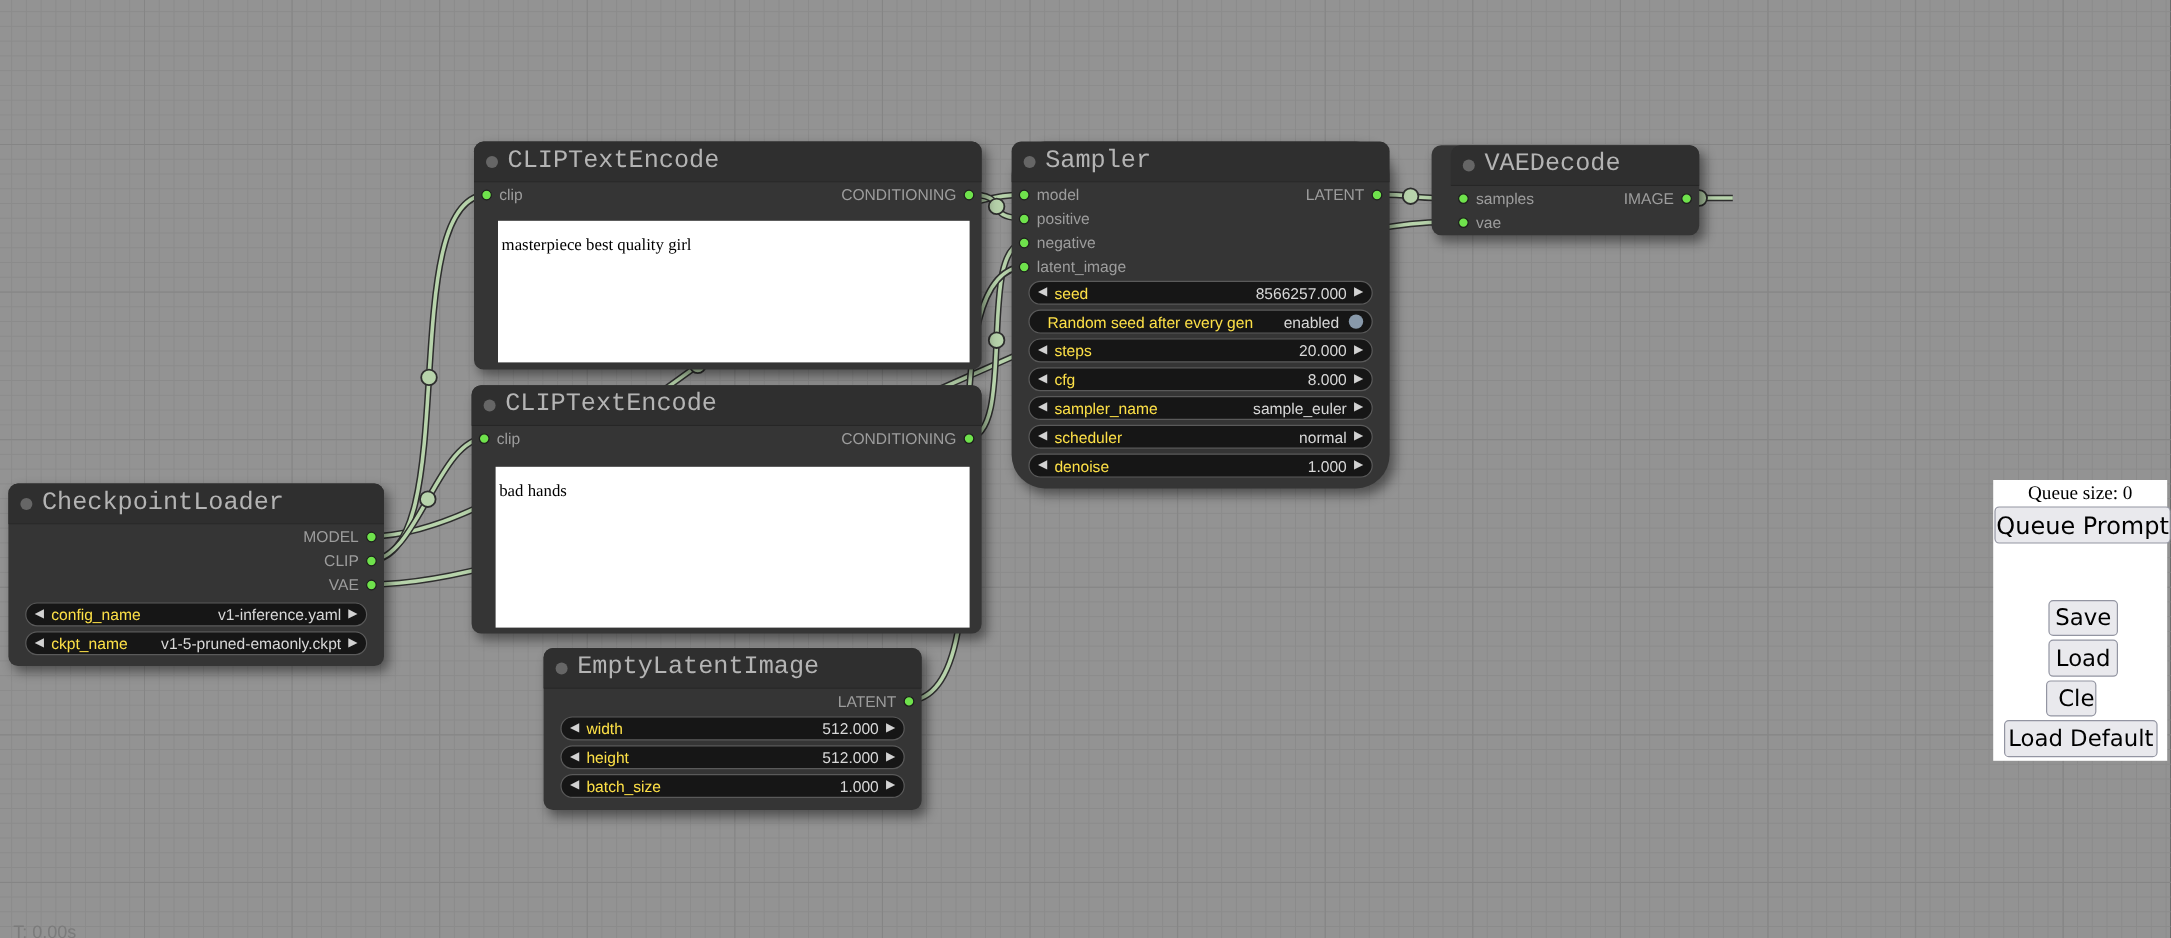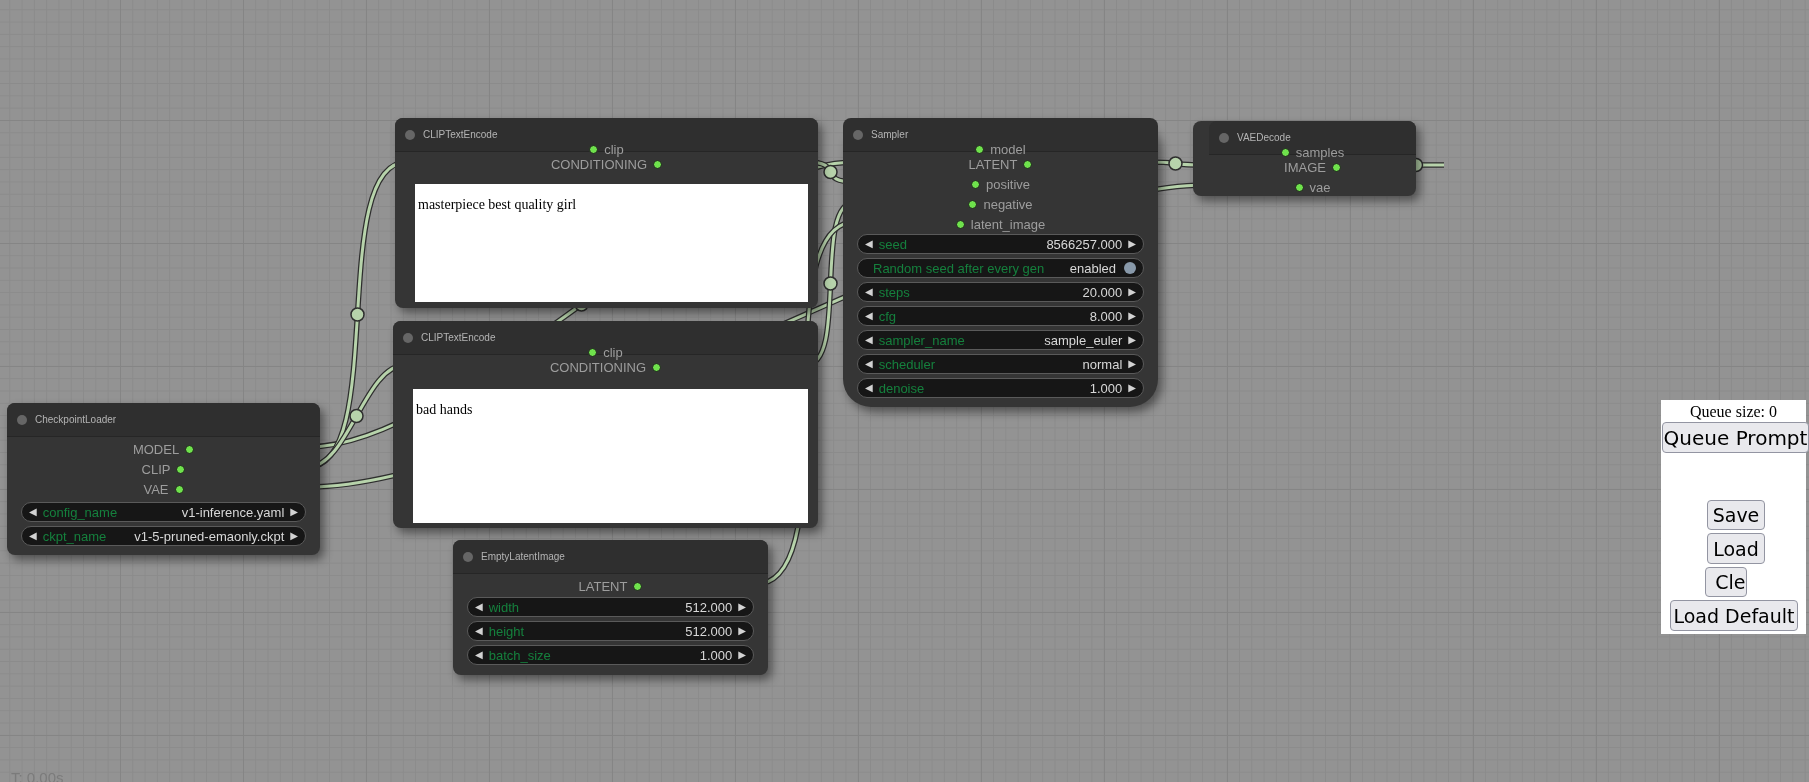--- a/index.html
+++ b/index.html
@@ -19,32 +19,32 @@
   .node{
     position:absolute;z-index:2;background:#353535;border-radius:8px;
     box-shadow:4px 5px 10px rgba(0,0,0,.45);
   }
   .node-title{
     height:34px;display:flex;align-items:center;gap:8px;padding:0 10px;
     background:#2f2f2f;border-radius:8px 8px 0 0;border-bottom:1px solid #262626;
     box-sizing:border-box;
   }
   .title-dot{width:10px;height:10px;border-radius:50%;background:#666;flex:0 0 auto;}
-  .title-text{color:#b4b4b4;font-size:10px;white-space:nowrap;}
-  .slot-row{height:20px;display:flex;justify-content:flex-end;align-items:center;padding:0 6px;flex-direction:column;}
+  .title-text{color:#b4b4b4;font-size:21px;white-space:nowrap;font-family:Liberation Mono, monospace;}
+  .slot-row{height:20px;display:flex;justify-content:space-between;align-items:center;padding:0 6px;}
   .slot{display:flex;align-items:center;gap:6px;font-size:13px;color:#9d9d9d;white-space:nowrap;}
   .slot-dot{width:9px;height:9px;border-radius:50%;border:1px solid #1d1d1d;box-sizing:border-box;flex:0 0 auto;}
   .widgets{position:absolute;left:14px;right:14px;}
   .widget{
     height:20px;margin-bottom:4px;border-radius:10px;background:#161616;
     border:1px solid #5a5a5a;display:flex;align-items:center;gap:6px;
     padding:0 7px;box-sizing:border-box;font-size:13px;white-space:nowrap;overflow:hidden;
   }
   .w-arrow{color:#d2d2d2;font-size:10px;line-height:1;flex:0 0 auto;}
-  .w-label{color:#15803d;}
+  .w-label{color:#fde047;}
   .widget.toggle .w-label{margin-left:8px;}
   .w-value{color:#d8d8d8;margin-left:auto;}
   .toggle-dot{width:12px;height:12px;border-radius:50%;flex:0 0 auto;margin-left:2px;}
   .prompt-textarea{
     position:absolute;left:20px;right:10px;background:#fff;color:#000;
     border:none;outline:none;resize:none;padding:13px 3px;box-sizing:border-box;
     font-family:"Liberation Serif",serif;font-size:14px;overflow:hidden;
   }
   
   #side-panel{position:absolute;left:1661px;top:400px;width:145px;height:234px;background:#fff;z-index:3;}

